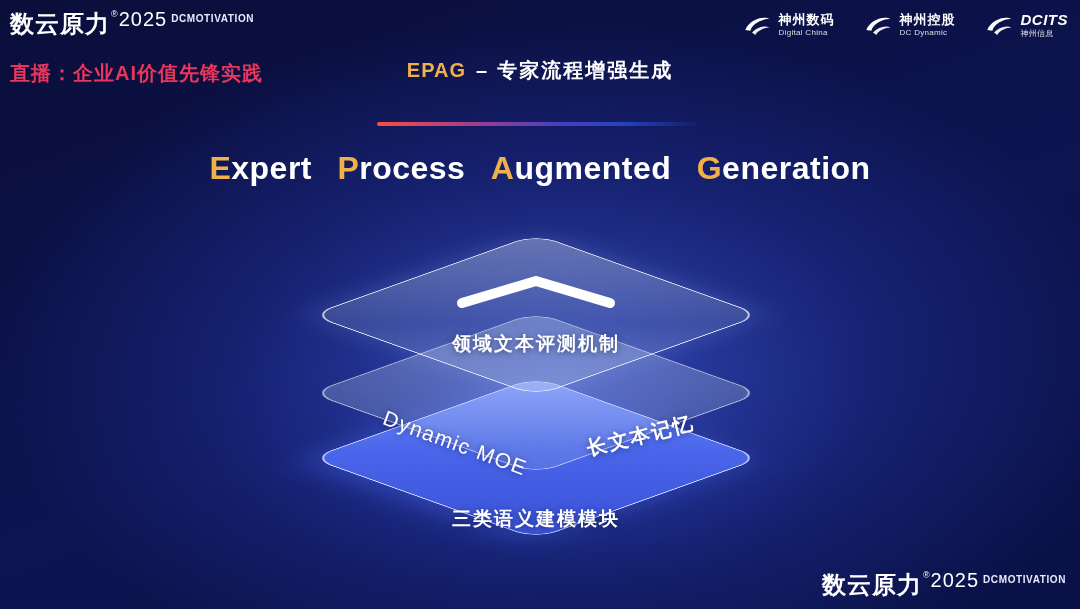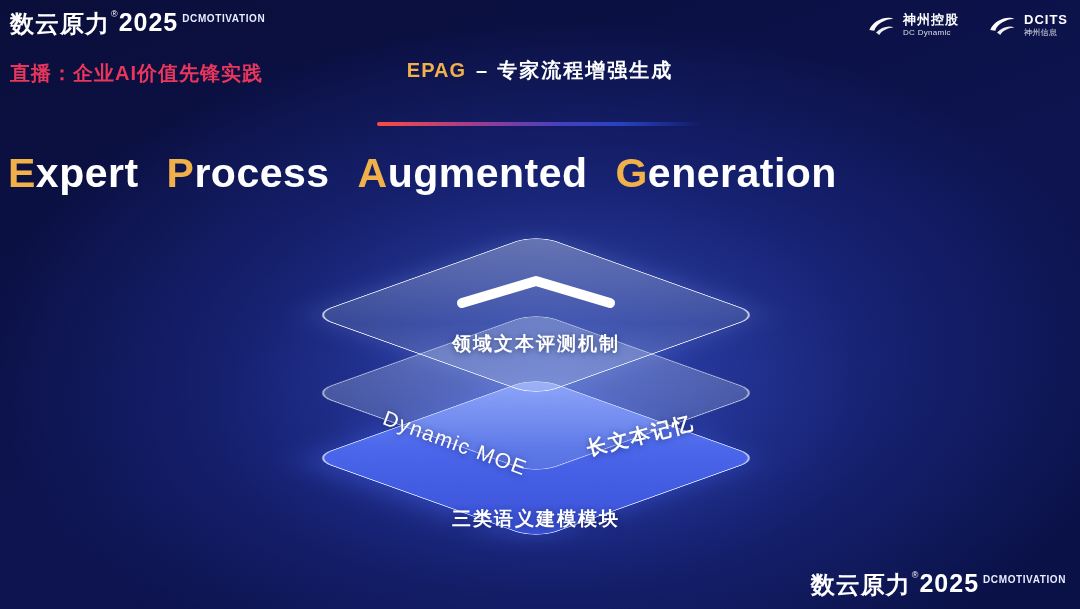--- a/index.html
+++ b/index.html
@@ -10,41 +10,41 @@
     background:
       radial-gradient(ellipse 760px 460px at 52% 60%, rgba(56,80,198,0.80) 0%, rgba(32,48,150,0.50) 42%, rgba(14,22,84,0) 75%),
       linear-gradient(160deg, #0a0e3a 0%, #0d1450 55%, #0a1146 100%);
   }
 
   
   .brand { display: flex; align-items: flex-start; }
   .top-brand { position: absolute; left: 10px; top: 8px; }
   .brand-name { font-size: 24px; font-weight: 800; letter-spacing: 1px; }
   .brand-reg { font-size: 9px; margin: 1px 1px 0 1px; }
-  .brand-year { font-size: 25px; font-weight: 700; letter-spacing: 1px; text-align: center; }
+  .brand-year { font-size: 20px; font-weight: 400; letter-spacing: 1px; text-align: center; }
   .brand-tag { display: flex; font-size: 10px; line-height: 1.15;
                margin-left: 4px; margin-top: 5px; letter-spacing: 0.6px; color: #e8ecff; font-weight: 700; }
 
   .live-label { position: absolute; left: 10px; top: 60px; font-size: 20px;
                 font-weight: 700; color: #e8365c; letter-spacing: 1px; }
 
   
   .epag-title { position: absolute; left: 0; right: 0; top: 57px; text-align: center;
                 font-size: 20px; font-weight: 700; }
   .epag-accent { color: #f0b04a; letter-spacing: 1px; }
   .epag-sep { margin: 0 10px; color: #ffffff; }
   .epag-cn { color: #ffffff; letter-spacing: 2px; }
 
   .title-divider { position: absolute; top: 122px; left: 50%; transform: translateX(-50%);
     width: 326px; height: 4px; border-radius: 3px;
     background: linear-gradient(90deg, #ff4b3e 0%, #a03d8f 30%, #4b3fc0 55%, #2742c2 75%, rgba(30,60,190,0) 100%); }
 
   
-  .main-title { position: absolute; left: 0; right: 0; top: 150px; text-align: left;
-                font-size: 41px; font-weight: 600; letter-spacing: 0.5px; }
+  .main-title { position: absolute; left: 0; right: 0; top: 150px; text-align: center;
+                font-size: 32px; font-weight: 600; letter-spacing: 0.5px; }
   .word { margin: 0 8px; }
   .initial { color: #f0b04a; }
 
   
   .partners { position: absolute; right: 12px; top: 10px; display: flex; gap: 28px; align-items: center; }
   .partner { display: flex; align-items: center; gap: 7px; }
   .partner-icon { width: 30px; height: 30px; flex: 0 0 auto; }
   .partner-text { display: flex; flex-direction: column; line-height: 1.2; }
   .partner-line1 { font-size: 13px; font-weight: 700; letter-spacing: 1px; }
   .partner-line2 { font-size: 8px; color: rgba(255,255,255,0.85); letter-spacing: 0.3px; }
@@ -112,20 +112,32 @@
 
 <div class="partners">
   <div class="partner">
     <span class="partner-icon">
       <svg viewBox="0 0 36 36" width="30" height="30">
         <path d="M4 24 C8 12, 26 6, 33 11 C26 10, 12 16, 10 25 Z" fill="#ffffff"></path>
         <path d="M12 27 C18 20, 28 18, 33 21 C27 21, 18 25, 16 30 Z" fill="#ffffff" opacity="0.92"></path>
       </svg>
     </span>
     <span class="partner-text">
+      <span class="partner-line1">神州数码</span>
+      <span class="partner-line2">Digital China</span>
+    </span>
+  </div>
+  <div class="partner">
+    <span class="partner-icon">
+      <svg viewBox="0 0 36 36" width="30" height="30">
+        <path d="M4 24 C8 12, 26 6, 33 11 C26 10, 12 16, 10 25 Z" fill="#ffffff"></path>
+        <path d="M12 27 C18 20, 28 18, 33 21 C27 21, 18 25, 16 30 Z" fill="#ffffff" opacity="0.92"></path>
+      </svg>
+    </span>
+    <span class="partner-text">
       <span class="partner-line1">神州控股</span>
       <span class="partner-line2">DC Dynamic</span>
     </span>
   </div>
   <div class="partner">
     <span class="partner-icon">
       <svg viewBox="0 0 36 36" width="30" height="30">
         <path d="M4 24 C8 12, 26 6, 33 11 C26 10, 12 16, 10 25 Z" fill="#ffffff"></path>
         <path d="M12 27 C18 20, 28 18, 33 21 C27 21, 18 25, 16 30 Z" fill="#ffffff" opacity="0.92"></path>
       </svg>

